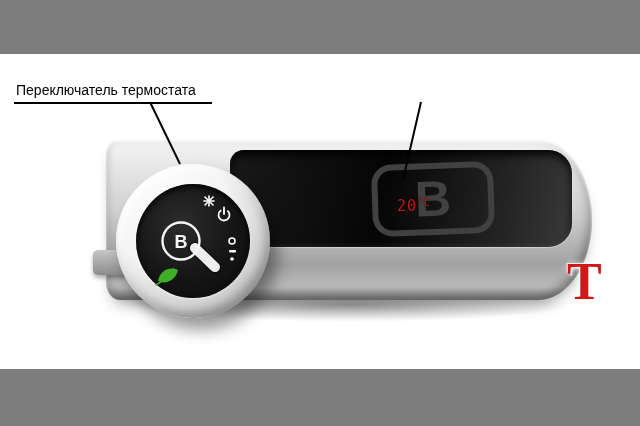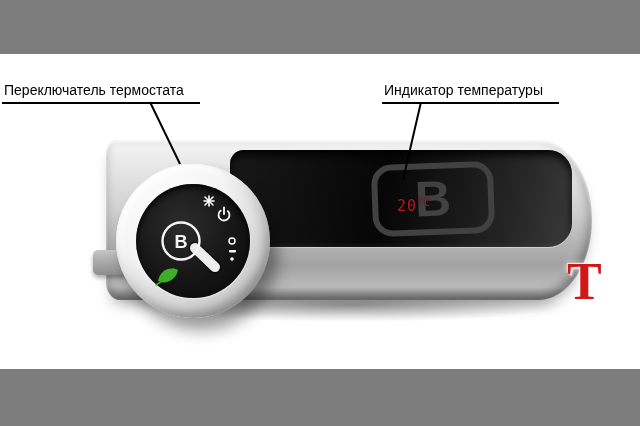--- a/index.html
+++ b/index.html
@@ -9,21 +9,21 @@
   }
   .letterbox{position:absolute;left:0;width:640px;background:#7d7d7d;}
   .letterbox.top{top:0;height:54px;}
   .letterbox.bottom{top:369px;height:57px;}
 
   .callout{
     position:absolute;font-size:14px;color:#000;
     border-bottom:2px solid #000;padding:0 16px 4px 2px;white-space:nowrap;
     z-index:30;
   }
-  .callout.left{left:2px;top:82px;text-align:right;}
+  .callout.left{left:14px;top:82px;text-align:right;}
   .callout.right{left:382px;top:82px;}
   #leaders{position:absolute;left:0;top:0;z-index:29;pointer-events:none;}
 
   .device-shadow{
     position:absolute;left:130px;top:288px;width:440px;height:34px;
     background:radial-gradient(ellipse at center,rgba(0,0,0,.35) 0%,rgba(0,0,0,0) 70%);
     border-radius:50%;z-index:1;
   }
   .device-body{
     position:absolute;left:106px;top:140px;width:486px;height:160px;z-index:2;
@@ -135,20 +135,19 @@
           <path d="M22,97 C24,86 34,82 42,86 C40,96 30,101 22,97 Z" fill="#3fae27"></path>
           <path d="M20,101 C27,97 33,92 38,85" stroke="#3fae27" fill="none" stroke-width="1.5" stroke-linecap="round"></path>
         </g>
       </svg>
     </div>
   </div>
 
   <div class="watermark">T</div>
 
   <div class="callout left">Переключатель термостата</div>
-  <div class="callout right">Индикатор температуры</div>
 
   <svg id="leaders" width="640" height="426">
     <line x1="150" y1="102" x2="180" y2="164" stroke="#000" stroke-width="2"></line>
     <line x1="421" y1="102" x2="403" y2="180" stroke="#000" stroke-width="2"></line>
   </svg>
 
 </div>
 
 </body></html>

